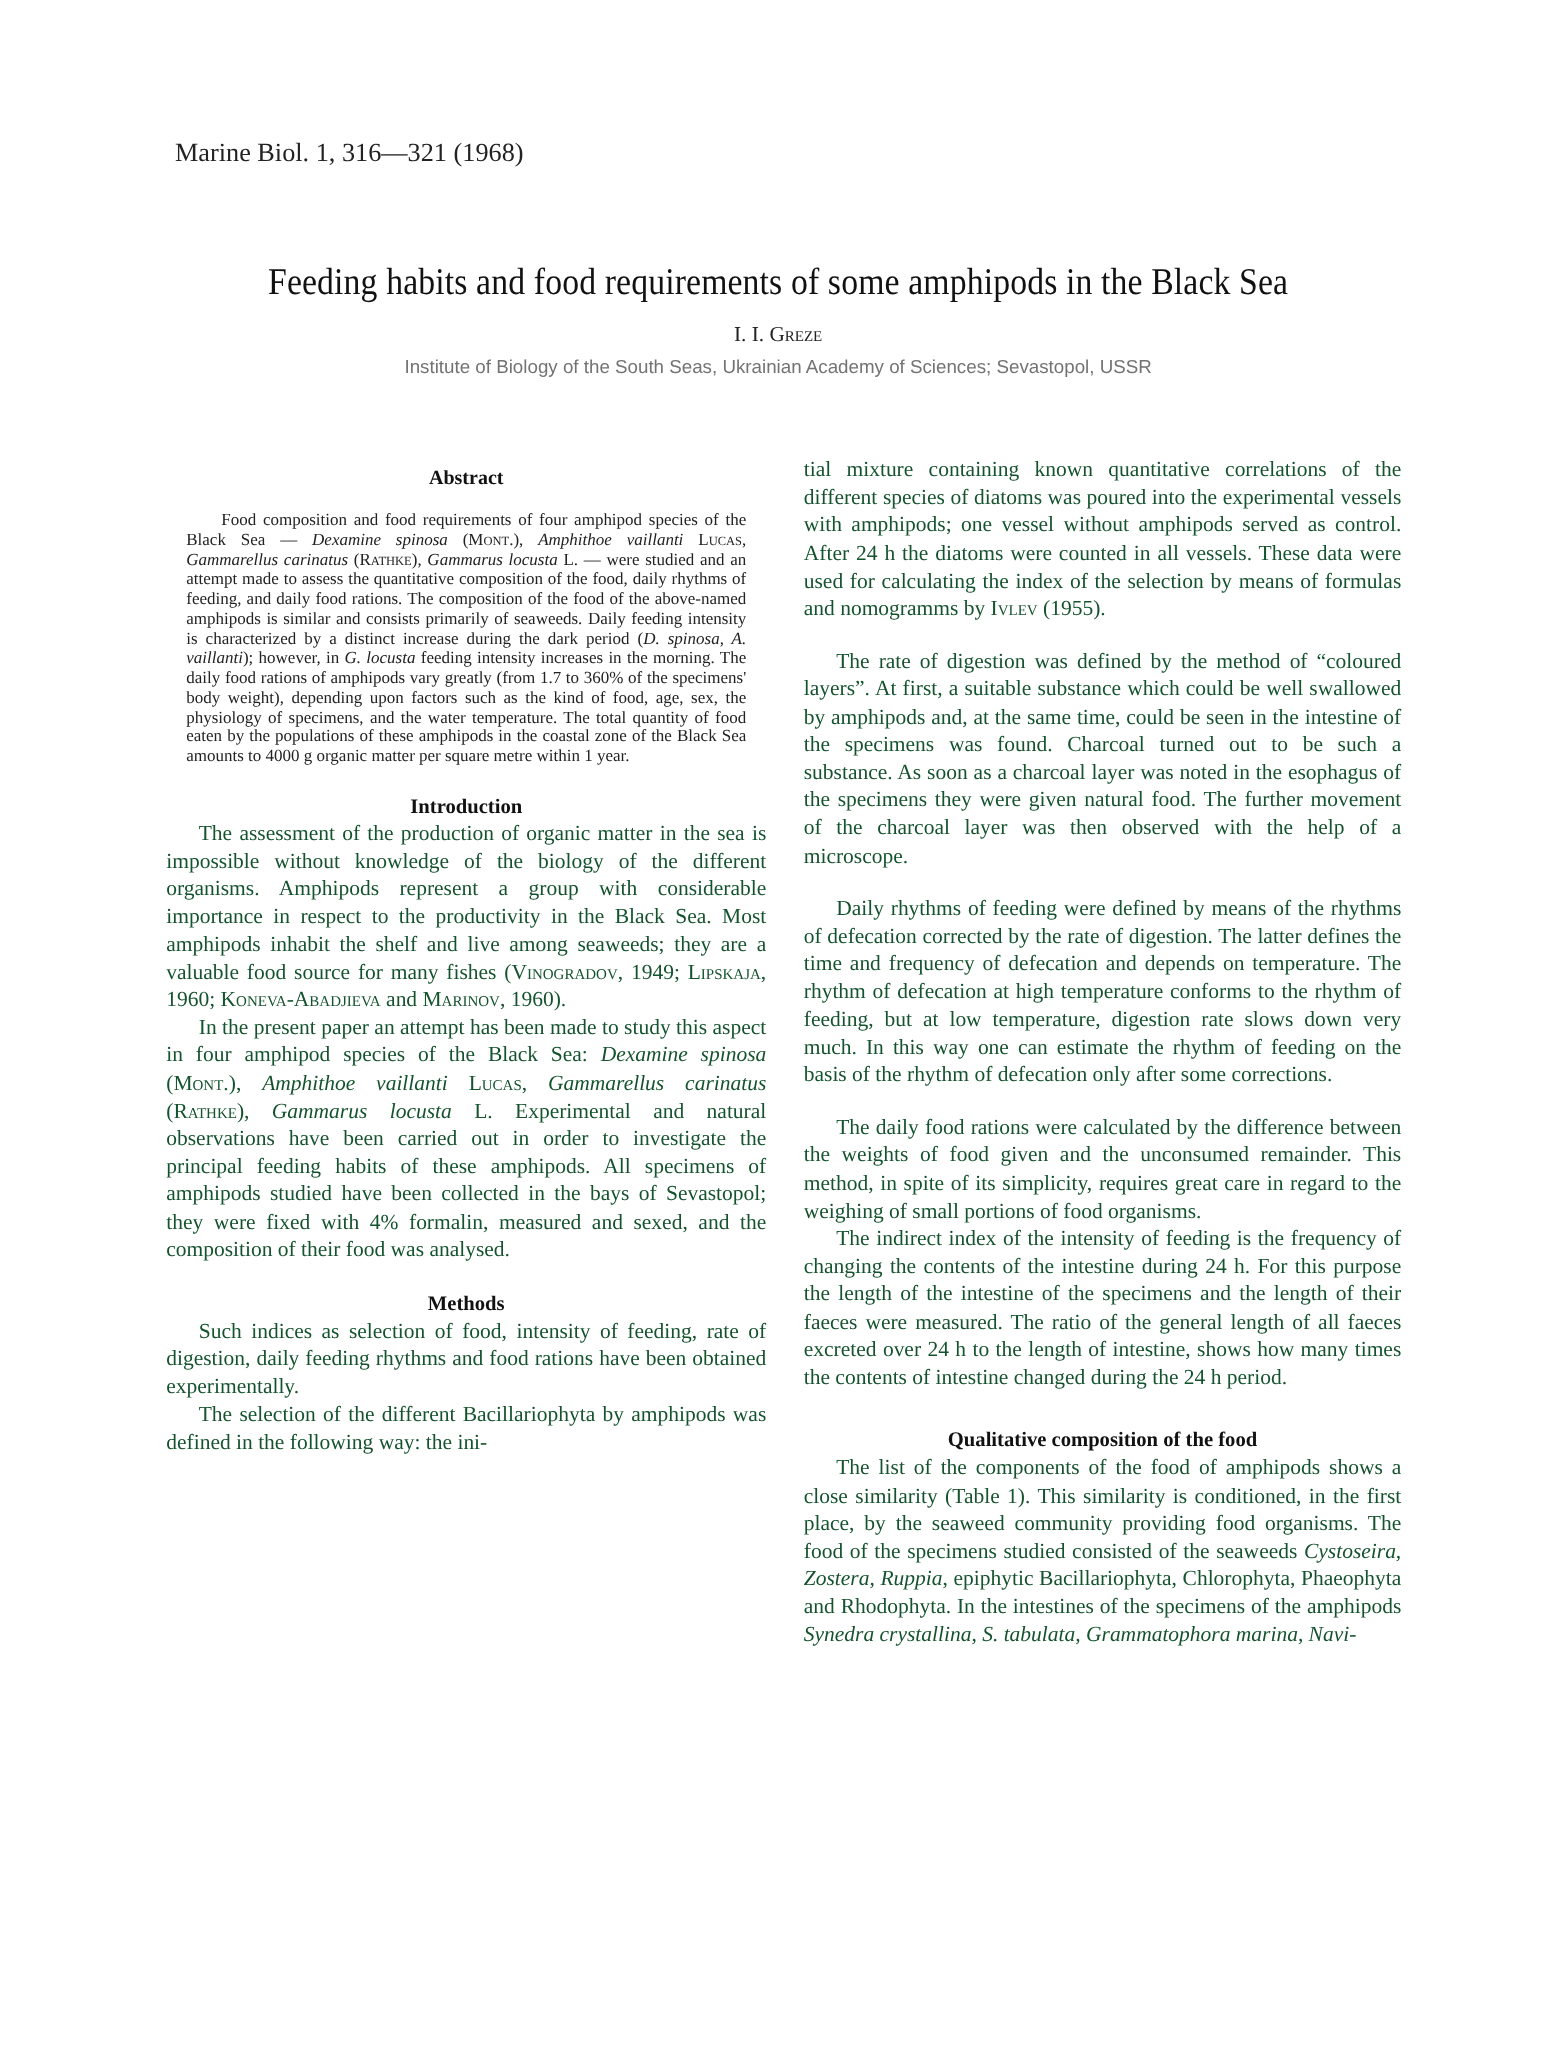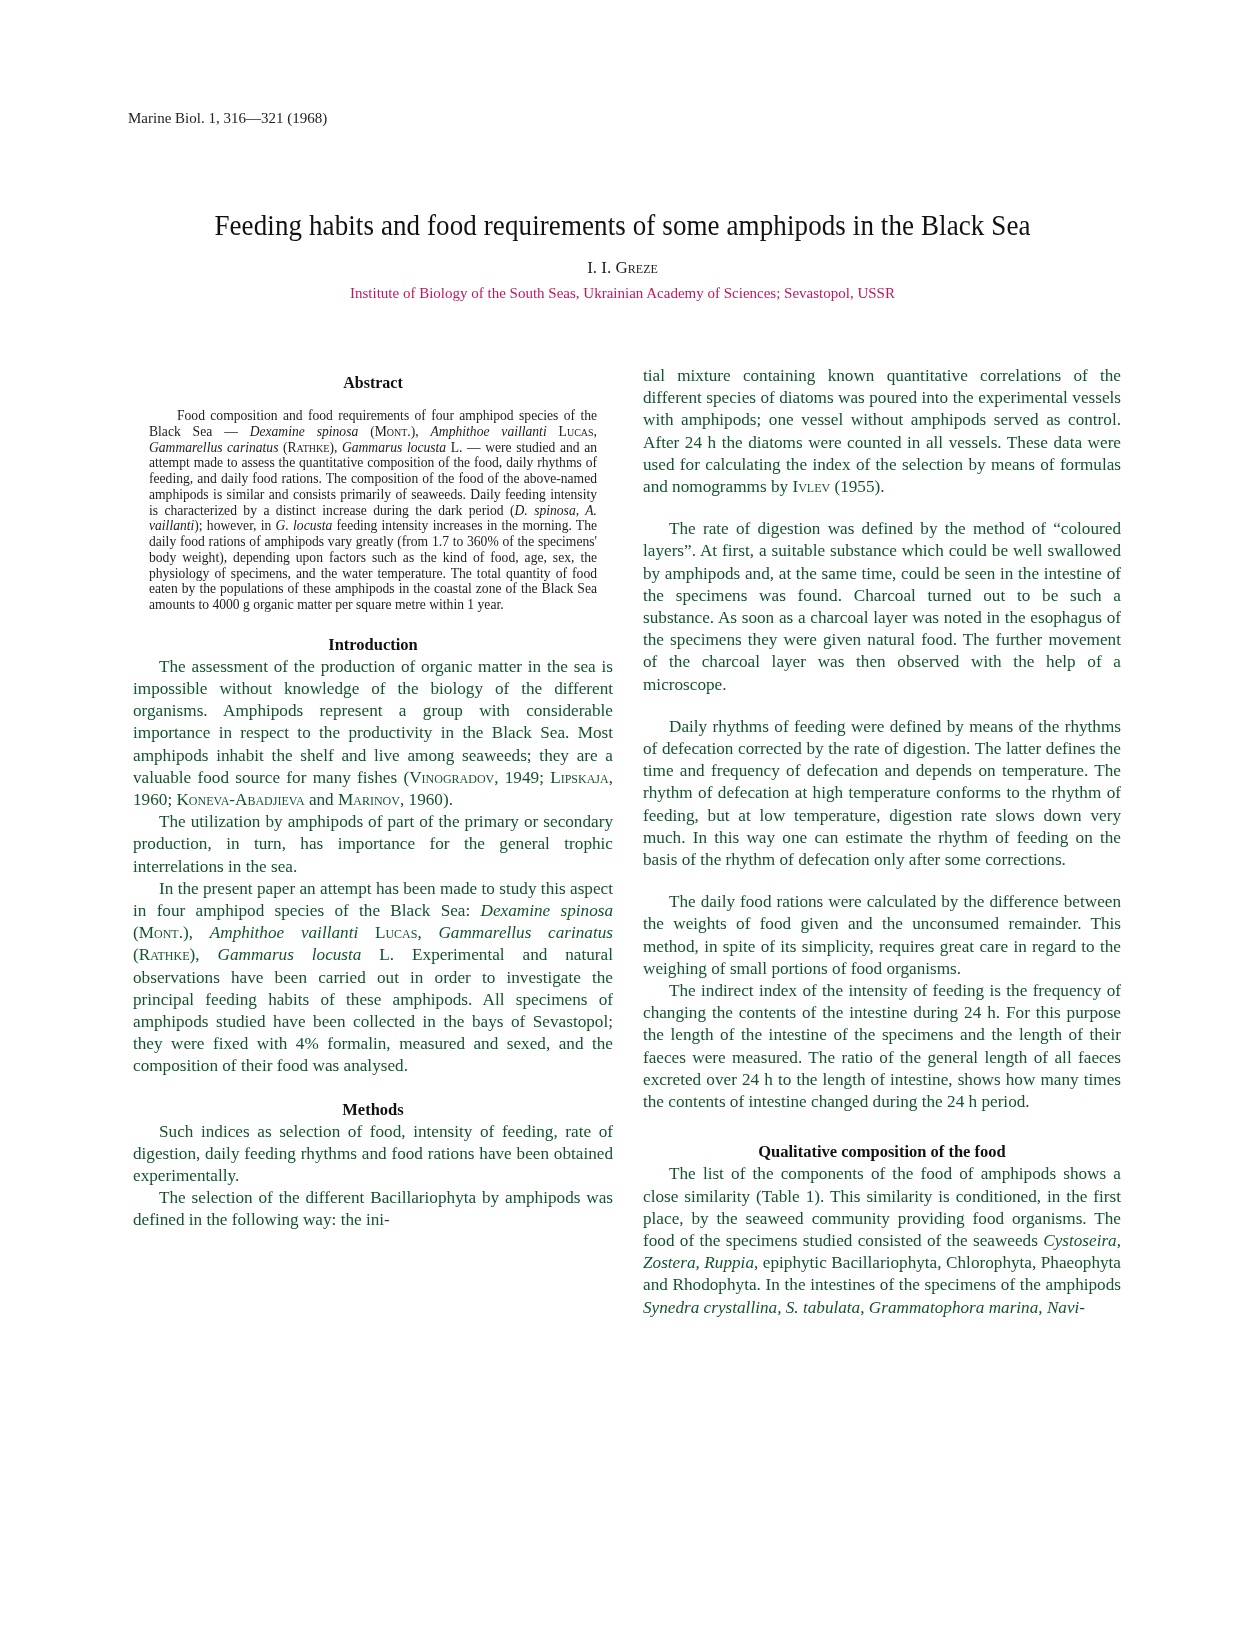--- a/index.html
+++ b/index.html
@@ -2,35 +2,35 @@
 <html><head>
 <meta charset="utf-8">
 <style>
   html, body { margin: 0; padding: 0; background: #ffffff; }
   body {
     width: 1245px; height: 1636px; position: relative; overflow: hidden;
     font-family: "DejaVu Serif", "Liberation Serif", serif;
     color: #1a1a1a;
   }
   .running-head {
-    position: absolute; left: 128px; top: 110px;
-    font-size: 15px; font-family: "Liberation Serif", serif; color: #222;
+    position: absolute; left: 140px; top: 110px;
+    font-size: 21px; font-family: "Liberation Serif", serif; color: #222;
   }
   .title {
     position: absolute; left: 0; width: 1245px; top: 210px; text-align: center;
     font-family: "Liberation Serif", serif; font-size: 27px; letter-spacing: 0.1px;
     transform: scaleY(1.12); color: #111;
   }
   .author {
     position: absolute; left: 0; width: 1245px; top: 258px; text-align: center;
     font-family: "Liberation Serif", serif; font-size: 17px; color: #222;
   }
   .affil {
     position: absolute; left: 0; width: 1245px; top: 285px; text-align: center;
-    font-family: Liberation Serif, serif; font-size: 15px; color: #be185d;
+    font-family: Liberation Sans, sans-serif; font-size: 15px; color: #737373;
   }
   .col { position: absolute; top: 374px; }
   .col-left { left: 133px; width: 480px; }
   .col-right { left: 643px; width: 478px; top: 365px; }
 
   .abstract-heading, .section-heading {
     text-align: center; font-weight: bold; font-family: "Liberation Serif", serif;
     color: #111;
   }
   .abstract-heading { font-size: 16px; margin: 0 0 2px 0; }
@@ -59,21 +59,20 @@
 <div class="title">Feeding habits and food requirements of some amphipods in the Black Sea</div>
 <div class="author"><span class="sc">I. I. Greze</span></div>
 <div class="affil">Institute of Biology of the South Seas, Ukrainian Academy of Sciences; Sevastopol, USSR</div>
 
 <div class="col col-left">
   <div class="abstract-heading">Abstract</div>
   <p class="abstract-text">Food composition and food requirements of four amphipod species of the Black Sea — <span class="it">Dexamine spinosa</span> (<span class="sc">Mont.</span>), <span class="it">Amphithoe vaillanti</span> <span class="sc">Lucas</span>, <span class="it">Gammarellus carinatus</span> (<span class="sc">Rathke</span>), <span class="it">Gammarus locusta</span> L. — were studied and an attempt made to assess the quantitative composition of the food, daily rhythms of feeding, and daily food rations. The composition of the food of the above-named amphipods is similar and consists primarily of seaweeds. Daily feeding intensity is characterized by a distinct increase during the dark period (<span class="it">D. spinosa, A. vaillanti</span>); however, in <span class="it">G. locusta</span> feeding intensity increases in the morning. The daily food rations of amphipods vary greatly (from 1.7 to 360% of the specimens' body weight), depending upon factors such as the kind of food, age, sex, the physiology of specimens, and the water temperature. The total quantity of food eaten by the populations of these amphipods in the coastal zone of the Black Sea amounts to 4000 g organic matter per square metre within 1 year.</p>
 
   <div id="intro-heading" class="section-heading">Introduction</div>
   <p class="para">The assessment of the production of organic matter in the sea is impossible without knowledge of the biology of the different organisms. Amphipods represent a group with considerable importance in respect to the productivity in the Black Sea. Most amphipods inhabit the shelf and live among seaweeds; they are a valuable food source for many fishes (<span class="sc">Vinogradov</span>, 1949; <span class="sc">Lipskaja</span>, 1960; <span class="sc">Koneva-Abadjieva</span> and <span class="sc">Marinov</span>, 1960).</p>
-  <p class="para">The utilization by amphipods of part of the primary or secondary production, in turn, has importance for the general trophic interrelations in the sea.</p>
   <p class="para">In the present paper an attempt has been made to study this aspect in four amphipod species of the Black Sea: <span class="it">Dexamine spinosa</span> (<span class="sc">Mont.</span>), <span class="it">Amphithoe vaillanti</span> <span class="sc">Lucas</span>, <span class="it">Gammarellus carinatus</span> (<span class="sc">Rathke</span>), <span class="it">Gammarus locusta</span> L. Experimental and natural observations have been carried out in order to investigate the principal feeding habits of these amphipods. All specimens of amphipods studied have been collected in the bays of Sevastopol; they were fixed with 4% formalin, measured and sexed, and the composition of their food was analysed.</p>
 
   <div id="methods-heading" class="section-heading">Methods</div>
   <p class="para">Such indices as selection of food, intensity of feeding, rate of digestion, daily feeding rhythms and food rations have been obtained experimentally.</p>
   <p class="para">The selection of the different Bacillariophyta by amphipods was defined in the following way: the ini-</p>
 </div>
 
 <div class="col col-right">
   <p class="para noindent">tial mixture containing known quantitative correlations of the different species of diatoms was poured into the experimental vessels with amphipods; one vessel without amphipods served as control. After 24 h the diatoms were counted in all vessels. These data were used for calculating the index of the selection by means of formulas and nomogramms by <span class="sc">Ivlev</span> (1955).</p>
   <p class="para gap">The rate of digestion was defined by the method of “coloured layers”. At first, a suitable substance which could be well swallowed by amphipods and, at the same time, could be seen in the intestine of the specimens was found. Charcoal turned out to be such a substance. As soon as a charcoal layer was noted in the esophagus of the specimens they were given natural food. The further movement of the charcoal layer was then observed with the help of a microscope.</p>

